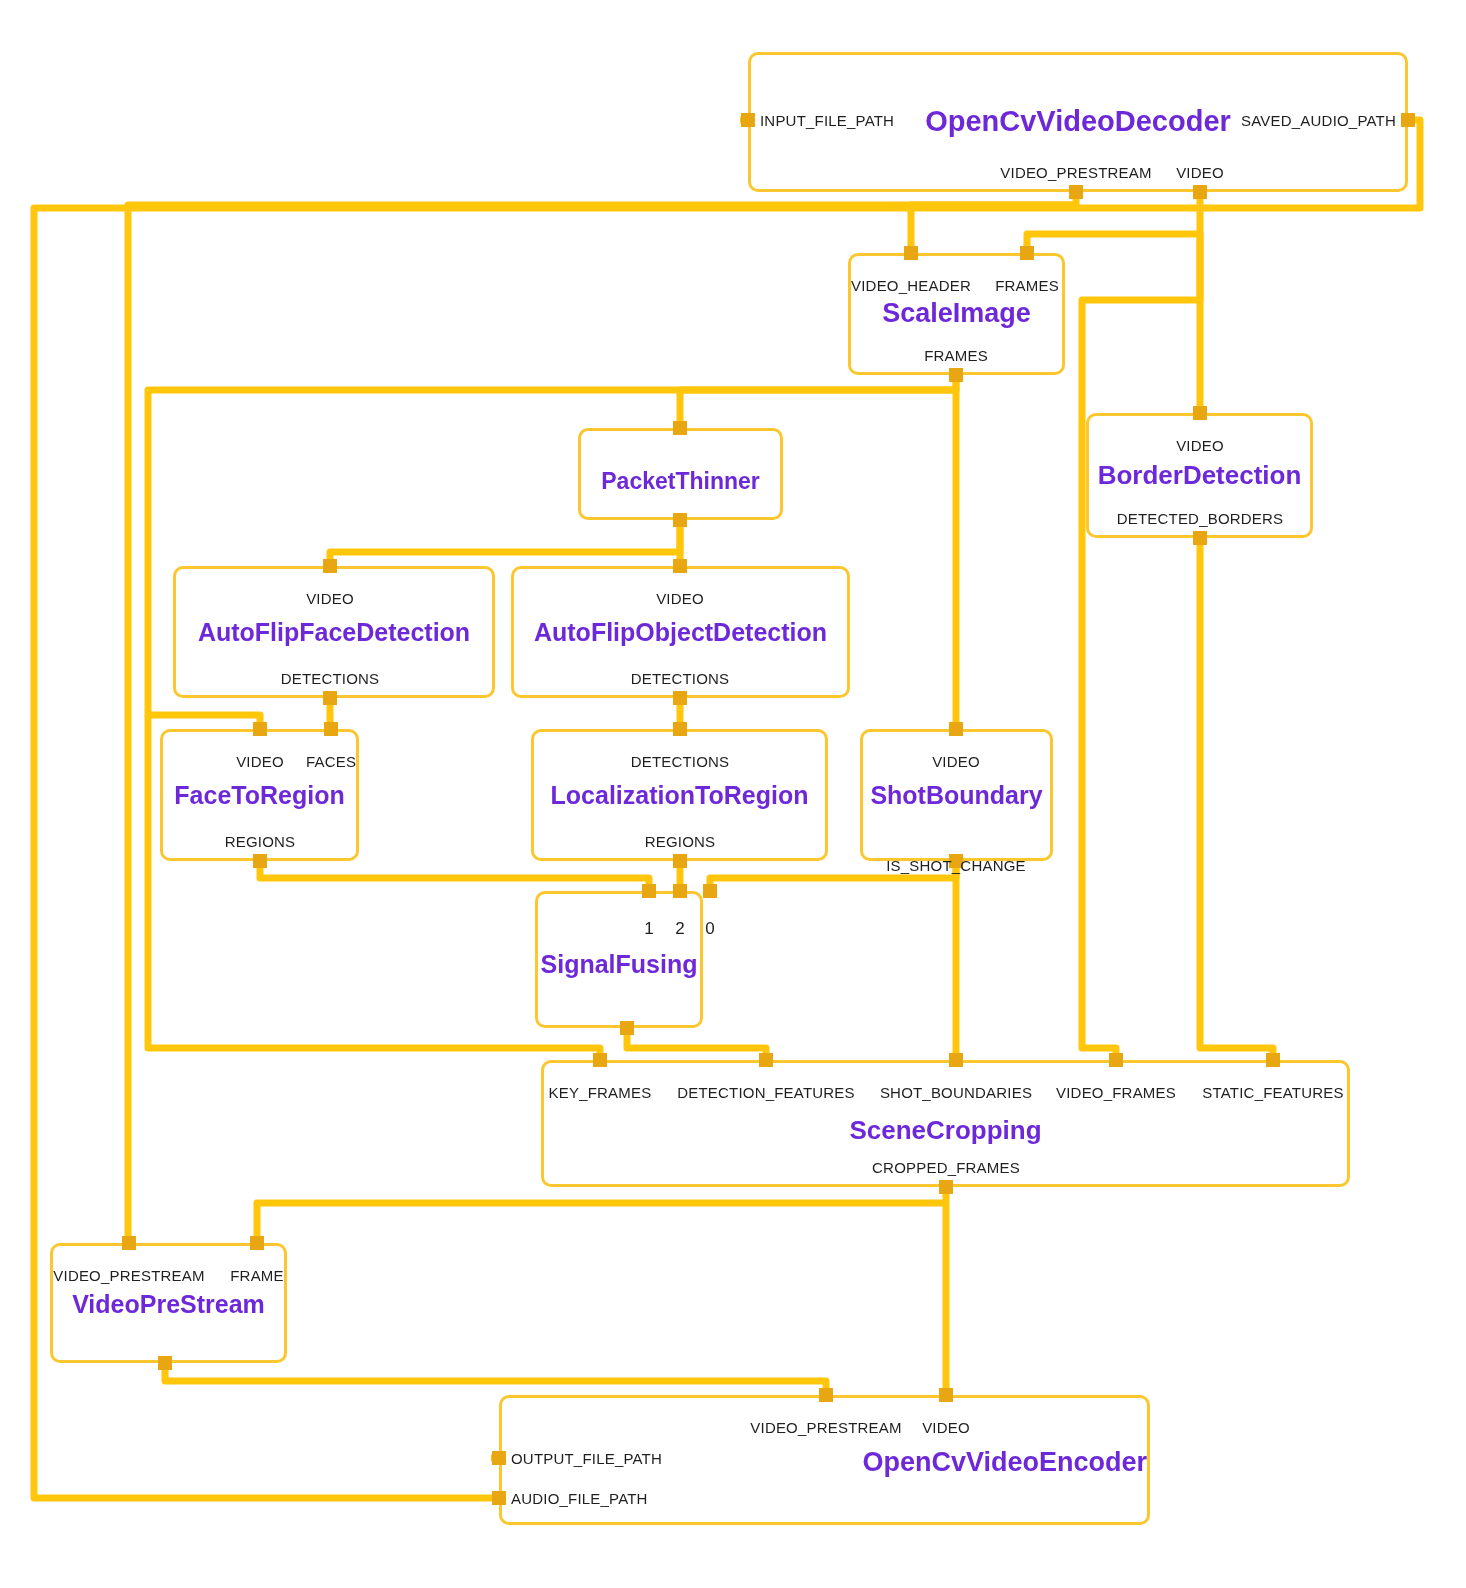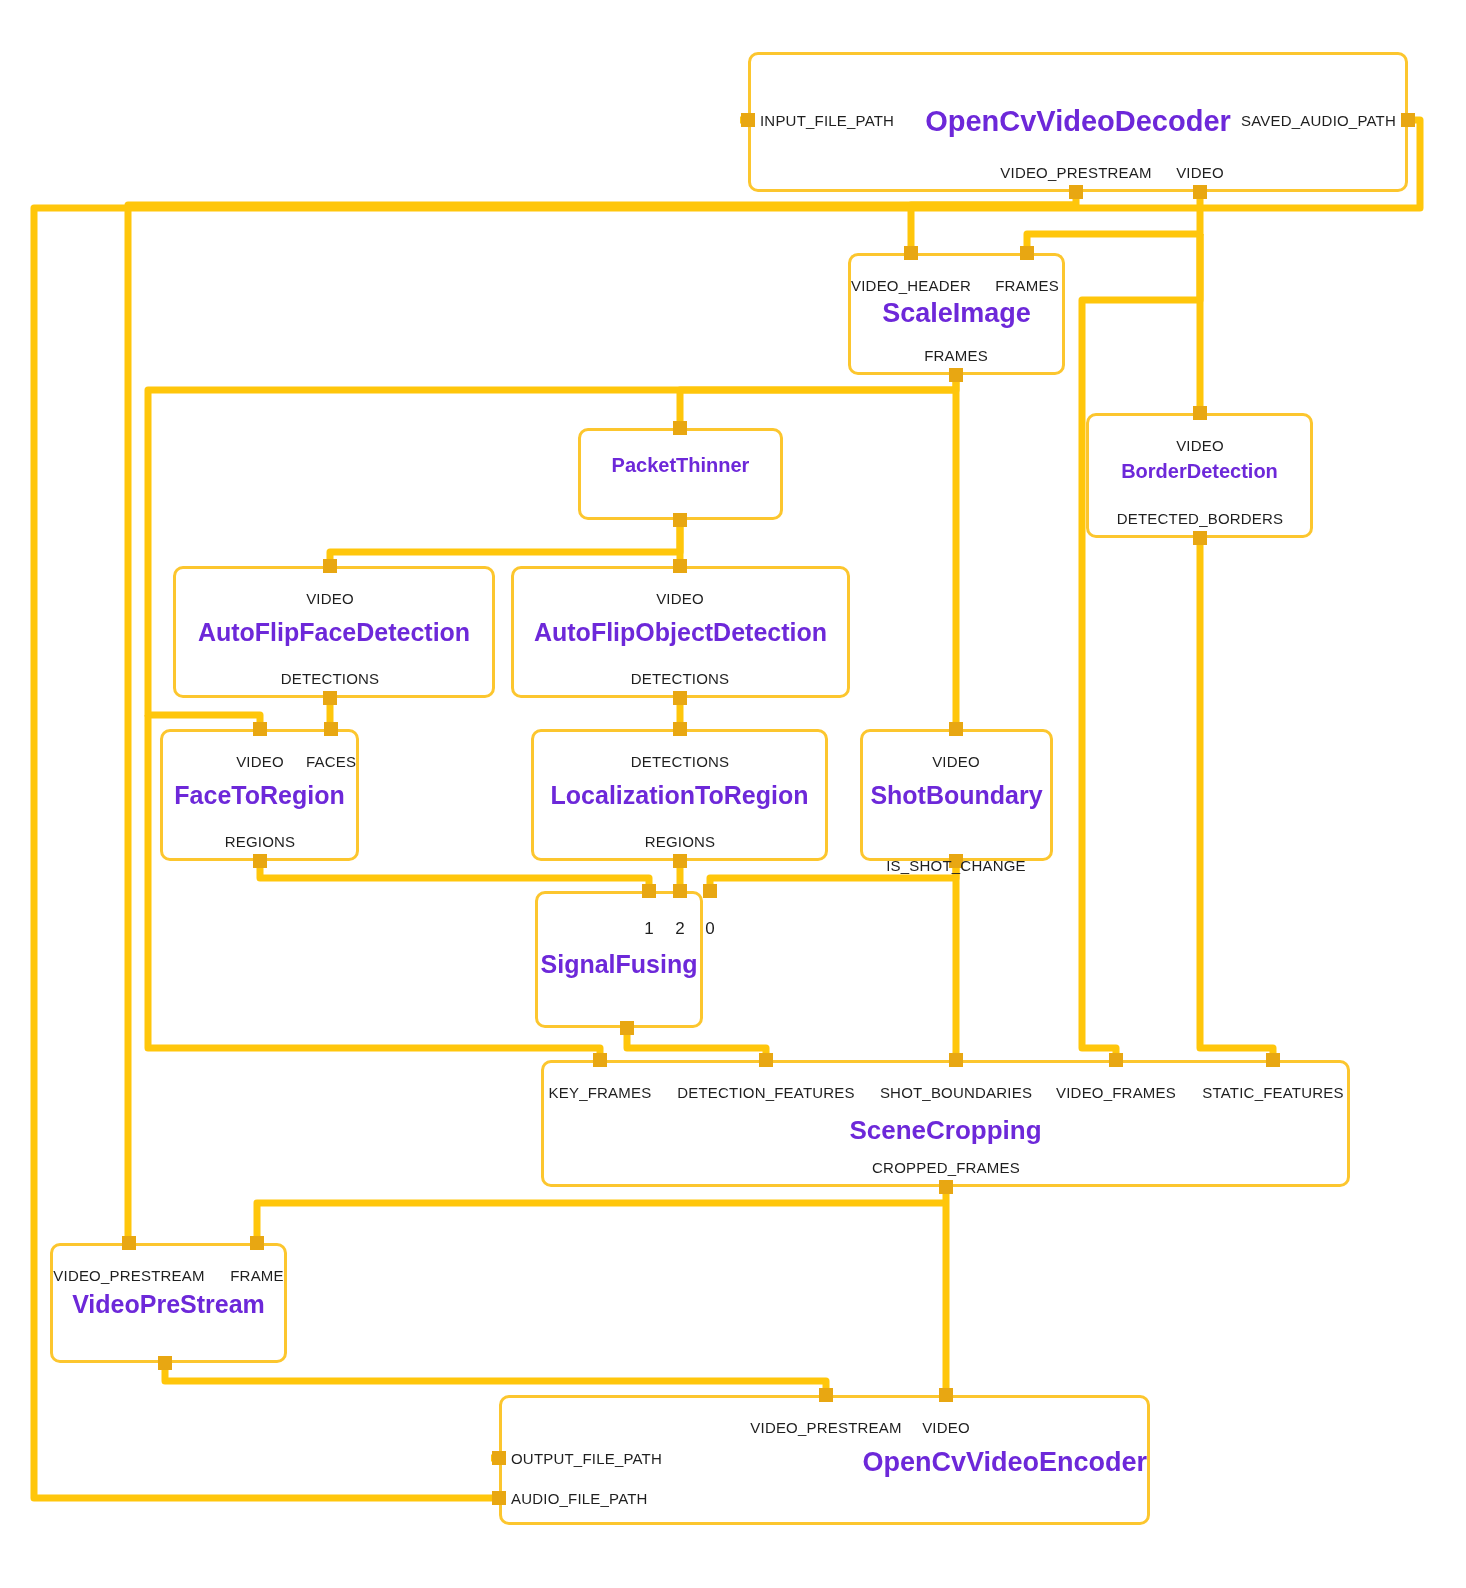--- a/index.html
+++ b/index.html
@@ -61,28 +61,28 @@
       <div class="node" style="left: 848px; top: 253px; width: 217px; height: 122px;">
         <div class="ntitle" style="top: 42px; font-size: 27px;">ScaleImage</div>
       </div>
       <div class="port" style="left: 911px; top: 253px; background: rgb(232, 167, 18);"></div>
       <div class="plabel top" style="left: 911px; top: 277px;">VIDEO_HEADER</div>
       <div class="port" style="left: 1027px; top: 253px; background: rgb(232, 167, 18);"></div>
       <div class="plabel top" style="left: 1027px; top: 277px;">FRAMES</div>
       <div class="port" style="left: 956px; top: 375px; background: rgb(232, 167, 18);"></div>
       <div class="plabel bot" style="left: 956px; top: 347px;">FRAMES</div>
       <div class="node" style="left: 1086px; top: 413px; width: 227px; height: 125px;">
-        <div class="ntitle" style="top: 44px; font-size: 20px;">BorderDetection</div>
+        <div class="ntitle" style="top: 44px; font-size: 26px;">BorderDetection</div>
       </div>
       <div class="port" style="left: 1200px; top: 413px; background: rgb(232, 167, 18);"></div>
       <div class="plabel top" style="left: 1200px; top: 437px;">VIDEO</div>
       <div class="port" style="left: 1200px; top: 538px; background: rgb(232, 167, 18);"></div>
       <div class="plabel bot" style="left: 1200px; top: 510px;">DETECTED_BORDERS</div>
       <div class="node" style="left: 578px; top: 428px; width: 205px; height: 92px;">
-        <div class="ntitle" style="top: 23px; font-size: 20px;">PacketThinner</div>
+        <div class="ntitle" style="top: 37px; font-size: 23px;">PacketThinner</div>
       </div>
       <div class="port" style="left: 680px; top: 428px; background: rgb(232, 167, 18);"></div>
       <div class="port" style="left: 680px; top: 520px; background: rgb(232, 167, 18);"></div>
       <div class="node" style="left: 173px; top: 566px; width: 322px; height: 132px;">
         <div class="ntitle" style="top: 49px; font-size: 25px;">AutoFlipFaceDetection</div>
       </div>
       <div class="port" style="left: 330px; top: 566px; background: rgb(232, 167, 18);"></div>
       <div class="plabel top" style="left: 330px; top: 590px;">VIDEO</div>
       <div class="port" style="left: 330px; top: 698px; background: rgb(232, 167, 18);"></div>
       <div class="plabel bot" style="left: 330px; top: 670px;">DETECTIONS</div>

